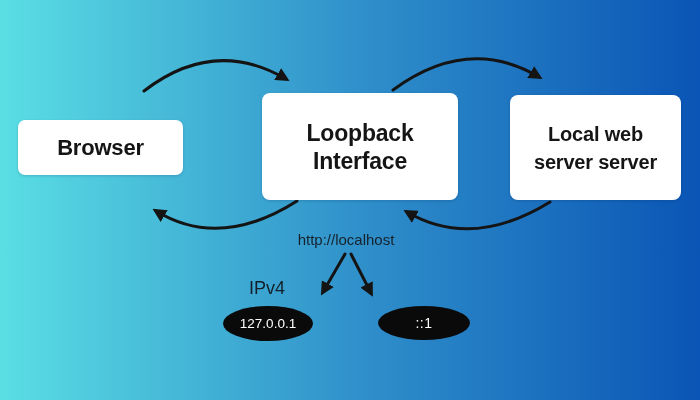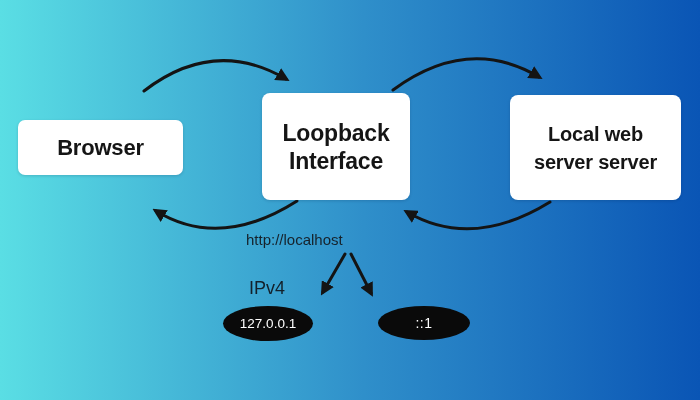--- a/index.html
+++ b/index.html
@@ -37,36 +37,36 @@
     letter-spacing: -0.2px;
   }
   .node-browser {
     left: 18px; top: 120px;
     width: 165px; height: 55px;
     font-size: 22px;
     border-radius: 7px;
   }
   .node-loopback {
     left: 262px; top: 93px;
-    width: 148px; height: 107px;
+    width: 196px; height: 107px;
     font-size: 23px;
     line-height: 28px;
   }
   .node-webserver {
     left: 510px; top: 95px;
     width: 171px; height: 105px;
     font-size: 20px;
     line-height: 28px;
   }
   .node .line { display: block; }
   .url-label {
     position: absolute;
     left: 246px; top: 231px;
     width: 200px;
-    text-align: left;
+    text-align: center;
     font-size: 15px;
     color: #16222b;
   }
   .proto-heading {
     position: absolute;
     width: 100px;
     text-align: center;
     font-size: 18px;
     color: #13202a;
   }

